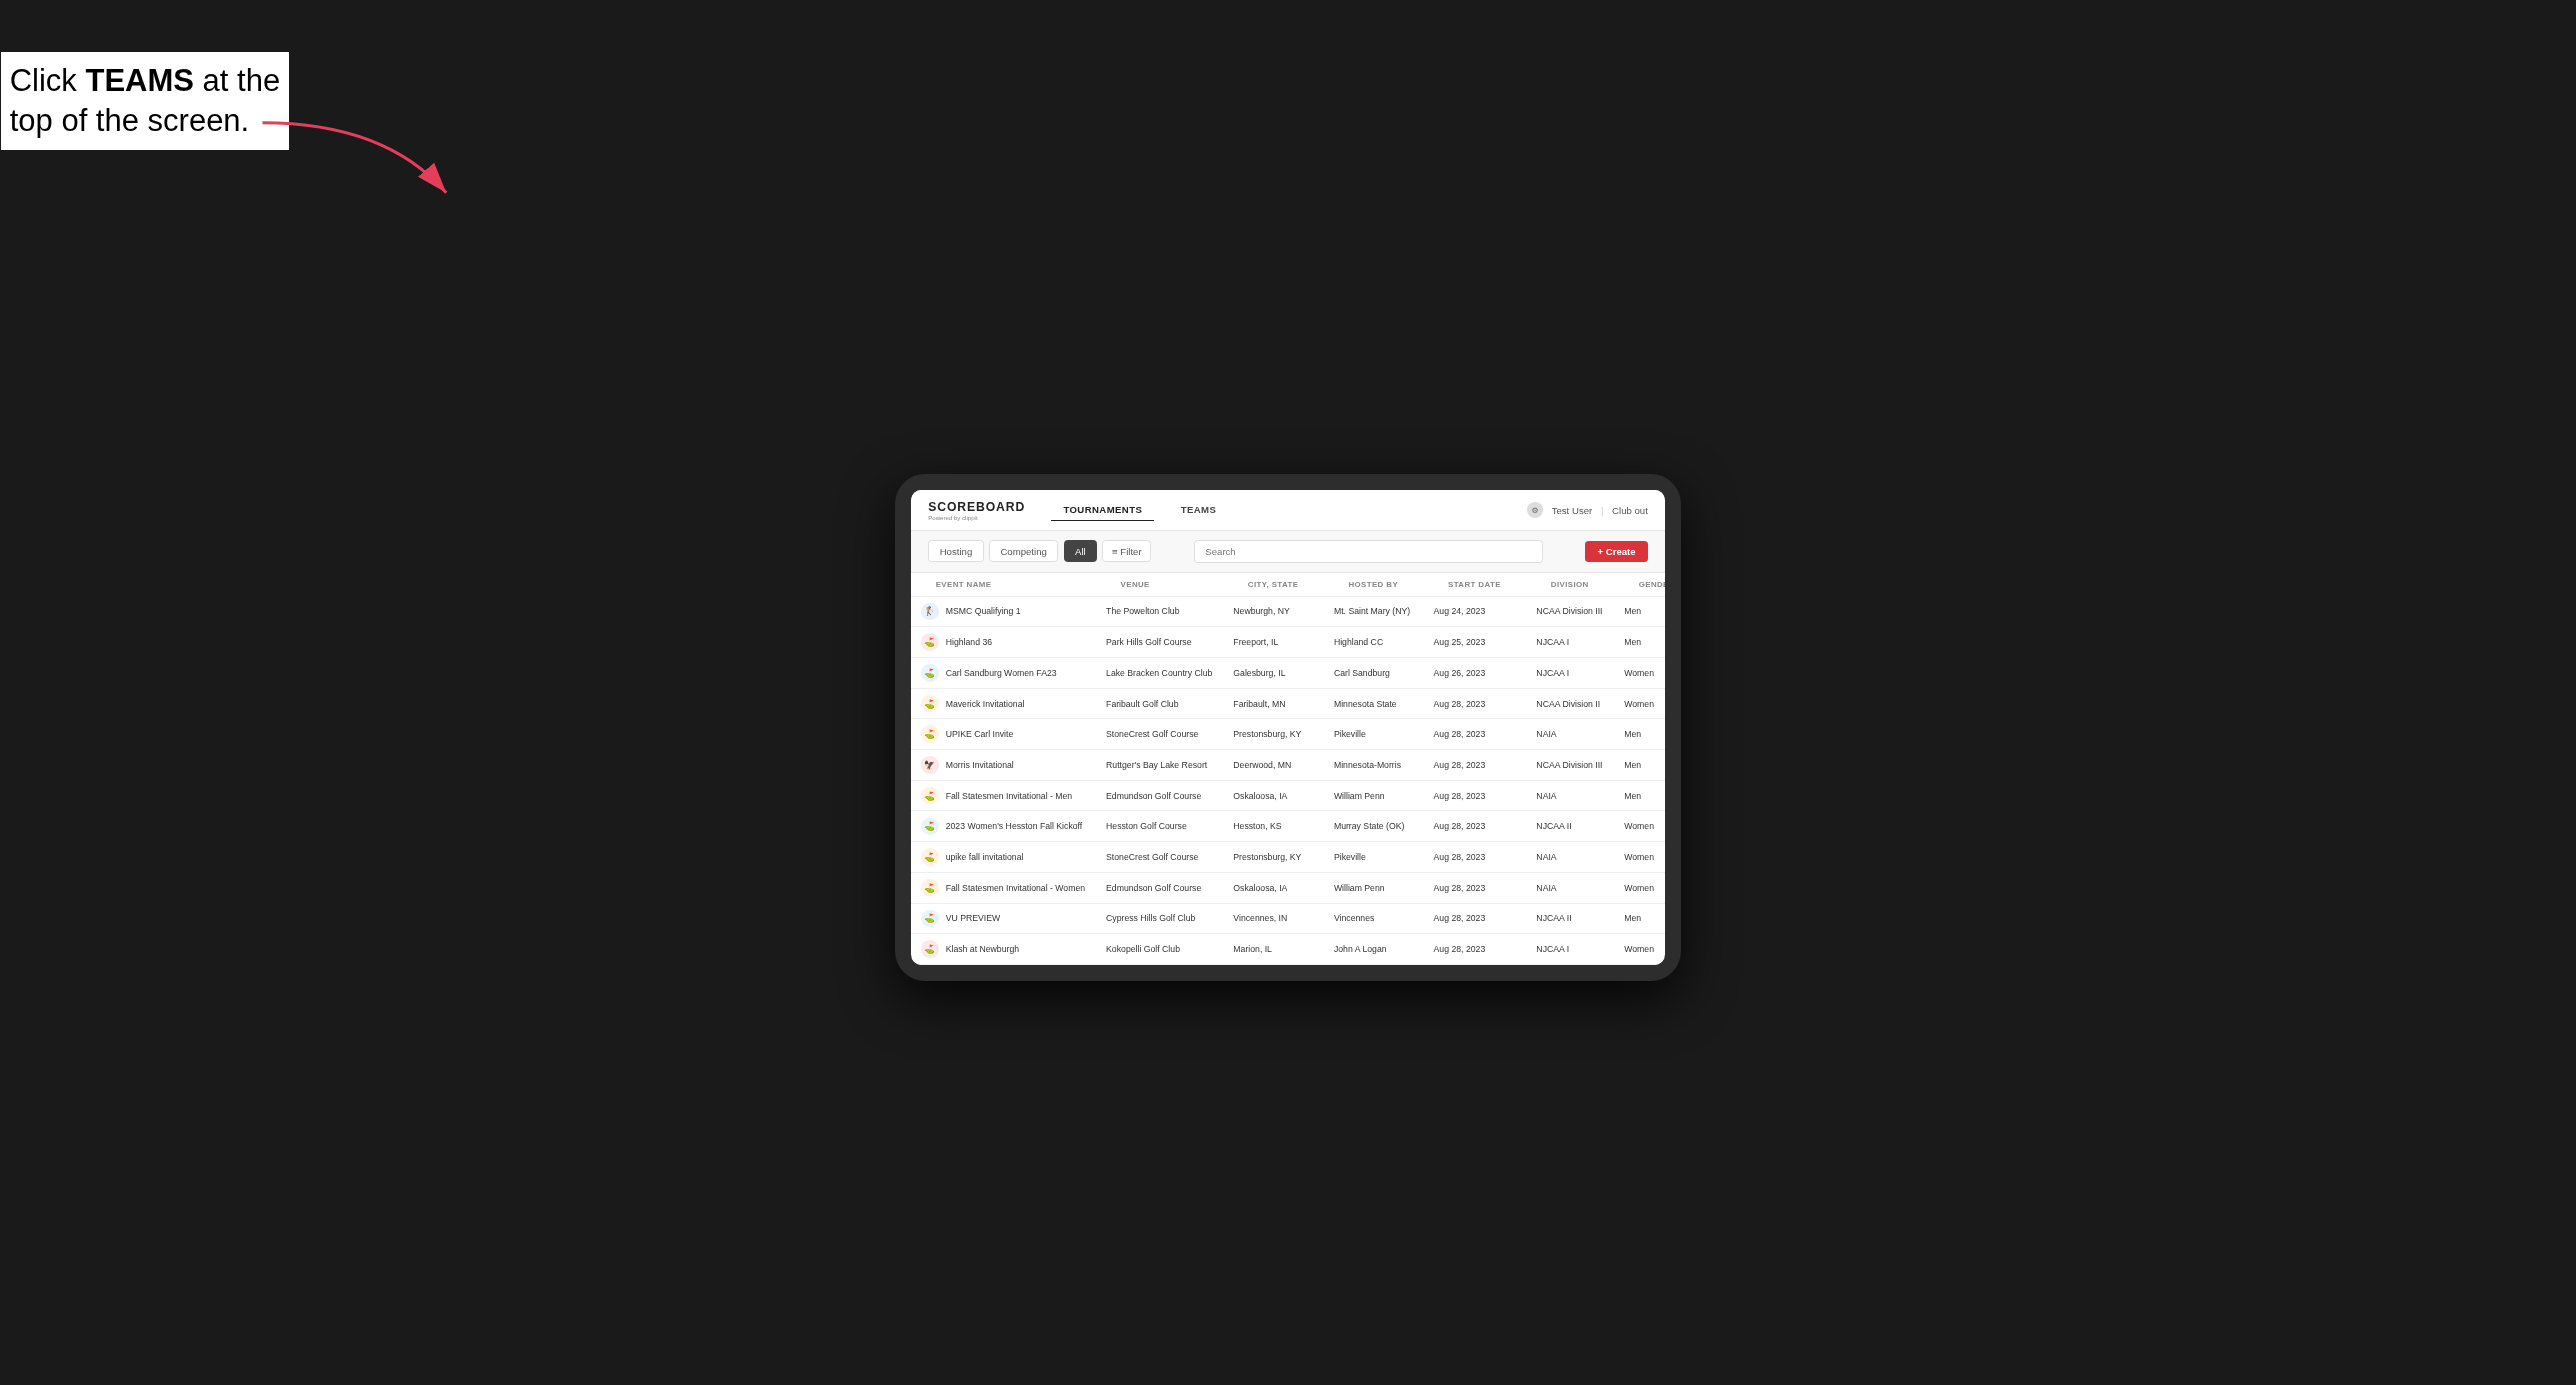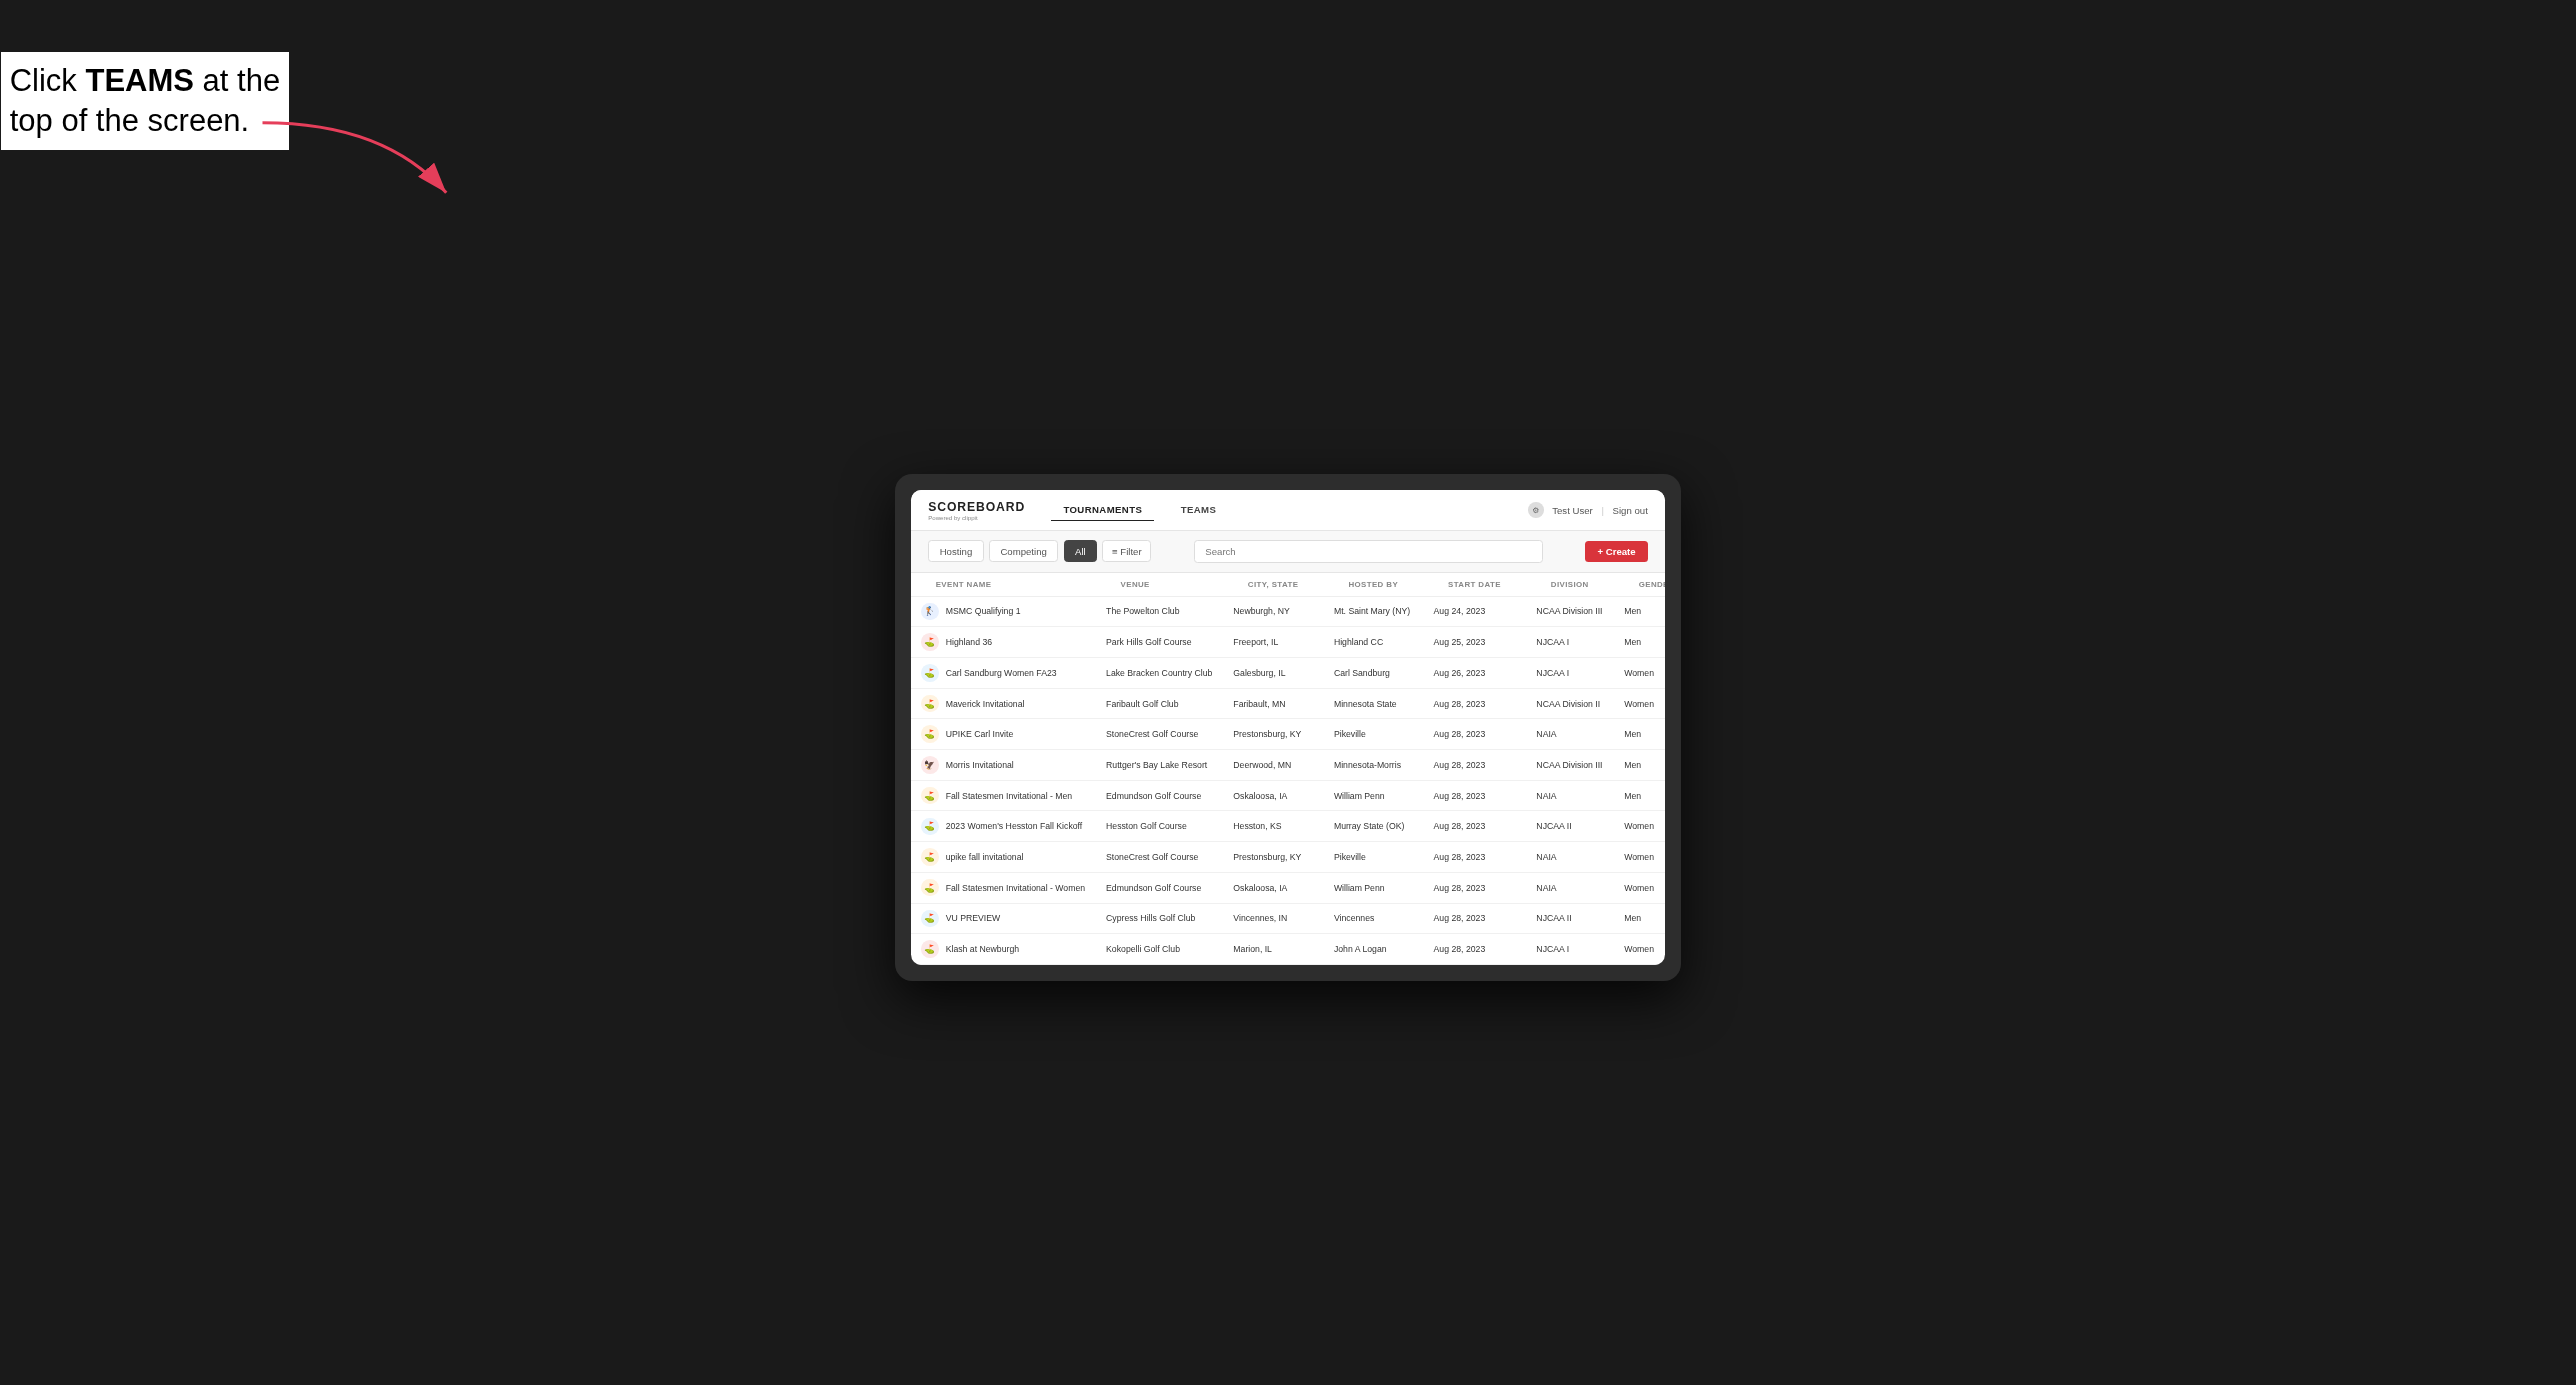--- a/index.html
+++ b/index.html
@@ -39,21 +39,21 @@
       z-index: 100;
     }
     .arrow-svg {
       width: 245px;
       height: 105px;
     }
 
     
     .tablet-frame {
       background: #2d2d2d;
-      border-radius: 17px;
+      border-radius: 30px;
       padding: 15.7px;
       box-shadow: 0 17.5px 52px rgba(0,0,0,0.8);
       width: 786px;
       margin-top: 70px;
     }
 
     .tablet-screen {
       background: #fff;
       border-radius: 10.5px;
       overflow: hidden;
@@ -297,21 +297,21 @@
         </div>
         <div class="nav-tabs">
           <div class="nav-tab active">TOURNAMENTS</div>
           <div class="nav-tab teams-tab">TEAMS</div>
         </div>
       </div>
       <div class="nav-right">
         <div class="settings-icon">⚙</div>
         <span>Test User</span>
         <span class="divider">|</span>
-        <span style="cursor:pointer;color:#555;">Sign out</span>
+        <span style="cursor:pointer;color:#555;">Club out</span>
       </div>
     </div>
 
     <div class="toolbar">
       <div class="filter-group">
         <button class="filter-btn">Hosting</button>
         <button class="filter-btn">Competing</button>
         <button class="filter-btn active">All</button>
         <button class="filter-btn-icon">≡ Filter</button>
       </div>

